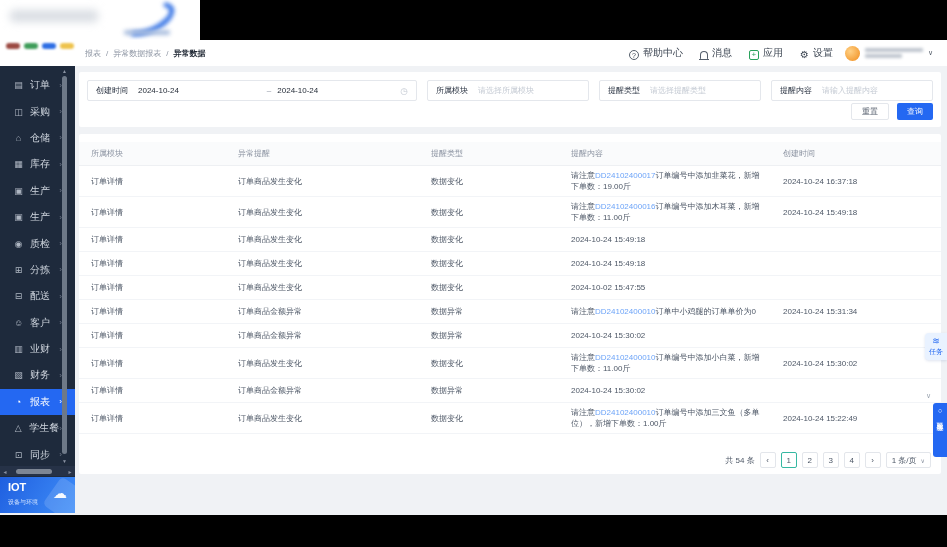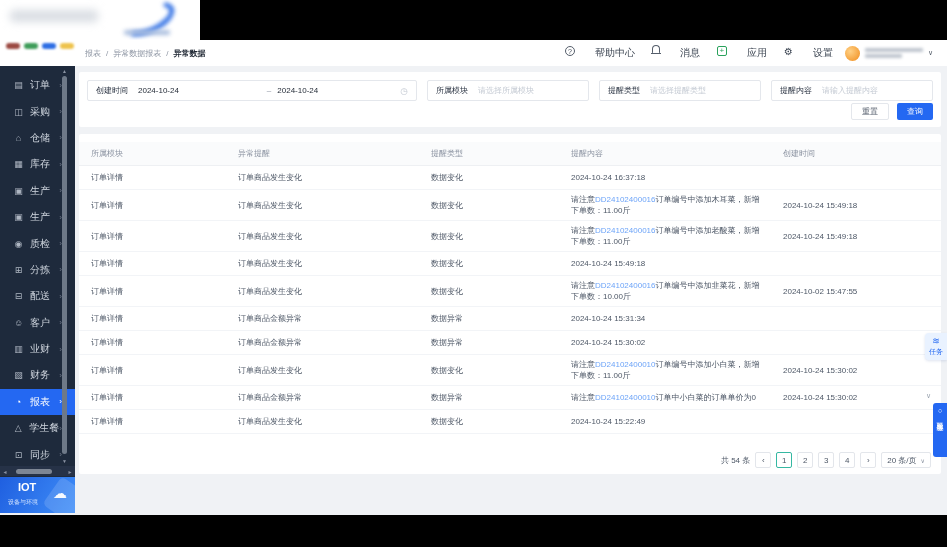--- a/index.html
+++ b/index.html
@@ -17,21 +17,21 @@
   .app{position:absolute; left:0; top:40px; width:947px; height:475px; background:#f0f2f5;}
 
   
   .topbar{position:absolute; left:0; top:0; width:947px; height:26px; background:#fff; display:flex; align-items:center; z-index:2;}
   .dashes{position:absolute; left:6px; top:3px; display:flex; gap:4px; filter:blur(1.2px);}
   .dash{width:14px; height:6px; border-radius:3px;}
   .dash.d1{background:#9c4a43;} .dash.d2{background:#3f9d5a;} .dash.d3{background:#2f6fe4;} .dash.d4{background:#eec34d;}
   .bc{margin-left:85px; font-size:8px; color:#8a92a0; display:flex; gap:5px; align-items:center;}
   .bc-item.current{color:#1f2733; font-weight:bold;}
   .hdr-actions{margin-left:auto; display:flex; align-items:center; gap:17px; margin-right:12px; font-size:10px; color:#3c4552;}
-  .hdr-action{display:flex; align-items:flex-start; gap:20px; cursor:pointer;}
+  .hdr-action{display:flex; align-items:flex-end; gap:4px; cursor:pointer;}
   .hdr-ic{display:inline-flex; align-items:center; justify-content:center; font-size:9px; color:#3c4552;}
   .hdr-ic.help{border:1px solid #555e6b; border-radius:50%; width:10px; height:10px; font-size:7px;}
   .hdr-ic.bell{border:1px solid #555e6b; border-bottom:none; border-radius:5px 5px 1px 1px; width:8px; height:8px; position:relative; top:-1px;}
   .hdr-ic.bell::after{content:""; position:absolute; left:-2px; right:-2px; bottom:-1px; height:1px; background:#555e6b;}
   .hdr-ic.apps{border:1px solid #2aa25c; color:#2aa25c; width:10px; height:10px; border-radius:2px; font-size:8px; line-height:1;}
   .hdr-ic.gear{font-size:10px;}
   .user{display:flex; align-items:center; gap:5px;}
   .avatar{width:15px; height:15px; border-radius:50%; background:radial-gradient(circle at 35% 35%,#ffd084,#f08c1b);}
   .uname{width:58px; display:flex; flex-direction:column; gap:2px; filter:blur(1.6px);}
   .uname i{display:block; height:4px; background:#c0c6cf; border-radius:1px;}
@@ -50,21 +50,21 @@
   .side-vbar{position:absolute; left:61px; top:30px; width:7px; height:392px;}
   .side-vbar .arr{position:absolute; left:0; width:7px; text-align:center; font-size:5px; color:#8a93a3;}
   .side-vbar .arr.up{top:-2px;} .side-vbar .arr.dn{bottom:-2px;}
   .side-vthumb{position:absolute; left:1px; top:6px; width:5px; height:378px; background:#6e7988; border-radius:3px;}
   .side-hbar{position:absolute; left:0; top:426px; width:75px; height:10px; background:#263247; display:flex; align-items:center;}
   .side-hbar .arr{font-size:6px; color:#8a93a3; width:10px; text-align:center;}
   .side-hthumb{width:36px; height:5px; margin-left:6px; background:#7d8694; border-radius:2.5px;}
 
   .iot{position:absolute; left:0; top:437px; width:75px; height:36px; background:linear-gradient(120deg,#1f5fe0,#3f8ef8); overflow:hidden; cursor:pointer;}
   .iot-deco{position:absolute; right:-8px; top:6px; width:34px; height:34px; background:rgba(255,255,255,.14); transform:rotate(35deg); border-radius:5px;}
-  .iot-title{position:absolute; left:18px; top:4px; font-size:11px; font-weight:bold; color:#fff;}
+  .iot-title{position:absolute; left:8px; top:4px; font-size:11px; font-weight:bold; color:#fff;}
   .iot-sub{position:absolute; left:8px; top:21px; font-size:6px; color:#d4e5ff;}
   .iot-cloud{position:absolute; right:8px; top:8px; font-size:14px; color:rgba(255,255,255,.95);}
 
   
   .main{position:absolute; left:75px; top:26px; width:872px; height:515px;}
   .fcard{position:absolute; left:4px; top:6px; width:862px; height:55px; background:#fff; border-radius:2px;}
   .finputs{display:flex; gap:10px; padding:8px 8px 0 8px;}
   .fbox{height:21px; border:1px solid #e4e7ec; border-radius:2px; background:#fff; display:flex; align-items:center; padding:0 8px; font-size:8px; color:#1f2733;}
   .fbox .lab{margin-right:10px; color:#2a3342; white-space:nowrap;}
   .fbox .ph{color:#c4cad3; white-space:nowrap;}
@@ -291,94 +291,94 @@
             <div class="th">异常提醒</div>
             <div class="th">提醒类型</div>
             <div class="th">提醒内容</div>
             <div class="th">创建时间</div>
           </div>
         <div class="tbody">
             <div class="trow">
               <div class="td">订单详情</div>
               <div class="td">订单商品发生变化</div>
               <div class="td">数据变化</div>
+              <div class="td"><span>请注意</span><span class="link">DD24102400017</span><span>订单编号中添加韭菜花，新增下单数：19.00斤</span></div>
               <div class="td">2024-10-24 16:37:18</div>
             </div>
             <div class="trow">
               <div class="td">订单详情</div>
               <div class="td">订单商品发生变化</div>
               <div class="td">数据变化</div>
               <div class="td"><span>请注意</span><span class="link">DD24102400016</span><span>订单编号中添加木耳菜，新增下单数：11.00斤</span></div>
               <div class="td">2024-10-24 15:49:18</div>
             </div>
             <div class="trow">
               <div class="td">订单详情</div>
               <div class="td">订单商品发生变化</div>
               <div class="td">数据变化</div>
-              <div class="td"><span>请注意</span><span class="link">DD24102400016</span><span>订单编号中添加老酸菜，新增下单数：11.00斤</span></div>
               <div class="td">2024-10-24 15:49:18</div>
             </div>
             <div class="trow">
               <div class="td">订单详情</div>
               <div class="td">订单商品发生变化</div>
               <div class="td">数据变化</div>
               <div class="td">2024-10-24 15:49:18</div>
             </div>
             <div class="trow">
               <div class="td">订单详情</div>
               <div class="td">订单商品发生变化</div>
               <div class="td">数据变化</div>
-              <div class="td"><span>请注意</span><span class="link">DD24102400016</span><span>订单编号中添加韭菜花，新增下单数：10.00斤</span></div>
               <div class="td">2024-10-02 15:47:55</div>
             </div>
             <div class="trow">
               <div class="td">订单详情</div>
               <div class="td">订单商品金额异常</div>
               <div class="td">数据异常</div>
+              <div class="td"><span>请注意</span><span class="link">DD24102400010</span><span>订单中小鸡腿的订单单价为0</span></div>
               <div class="td">2024-10-24 15:31:34</div>
             </div>
             <div class="trow">
               <div class="td">订单详情</div>
               <div class="td">订单商品金额异常</div>
               <div class="td">数据异常</div>
               <div class="td">2024-10-24 15:30:02</div>
             </div>
             <div class="trow">
               <div class="td">订单详情</div>
               <div class="td">订单商品发生变化</div>
               <div class="td">数据变化</div>
               <div class="td"><span>请注意</span><span class="link">DD24102400010</span><span>订单编号中添加小白菜，新增下单数：11.00斤</span></div>
               <div class="td">2024-10-24 15:30:02</div>
             </div>
             <div class="trow">
               <div class="td">订单详情</div>
               <div class="td">订单商品金额异常</div>
               <div class="td">数据异常</div>
-              <div class="td"><span>请注意</span><span class="link">DD24102400010</span><span>订单中小白菜的订单单价为0</span></div>
               <div class="td">2024-10-24 15:30:02</div>
             </div>
             <div class="trow">
               <div class="td">订单详情</div>
               <div class="td">订单商品发生变化</div>
               <div class="td">数据变化</div>
+              <div class="td"><span>请注意</span><span class="link">DD24102400010</span><span>订单编号中添加三文鱼（多单位），新增下单数：1.00斤</span></div>
               <div class="td">2024-10-24 15:22:49</div>
             </div>
           </div>
         <div class="pager">
           <span>共 54 条</span>
           <span class="pg-btn">‹</span>
           <span style="display:flex;gap:5px;">
               <span class="pg-btn active">1</span>
               <span class="pg-btn">2</span>
               <span class="pg-btn">3</span>
               <span class="pg-btn">4</span>
             </span>
           <span class="pg-btn">›</span>
           <span class="pg-size">
-            <span>20 条/页</span>
+            <span>1 条/页</span>
             <span class="chev">∨</span>
           </span>
         </div>
       </div>
 
     </div>
   </div>
 
   <div class="task-tab">
     <span class="ic">≋</span>

